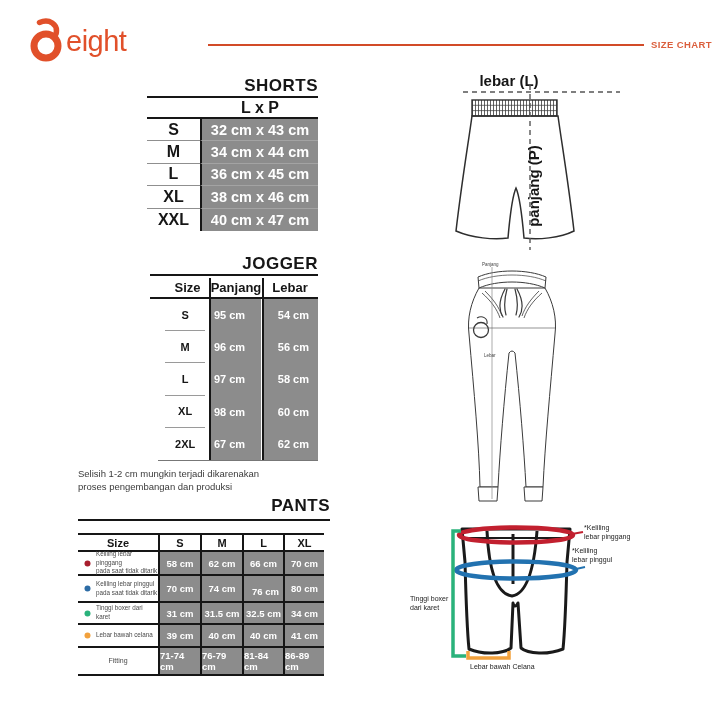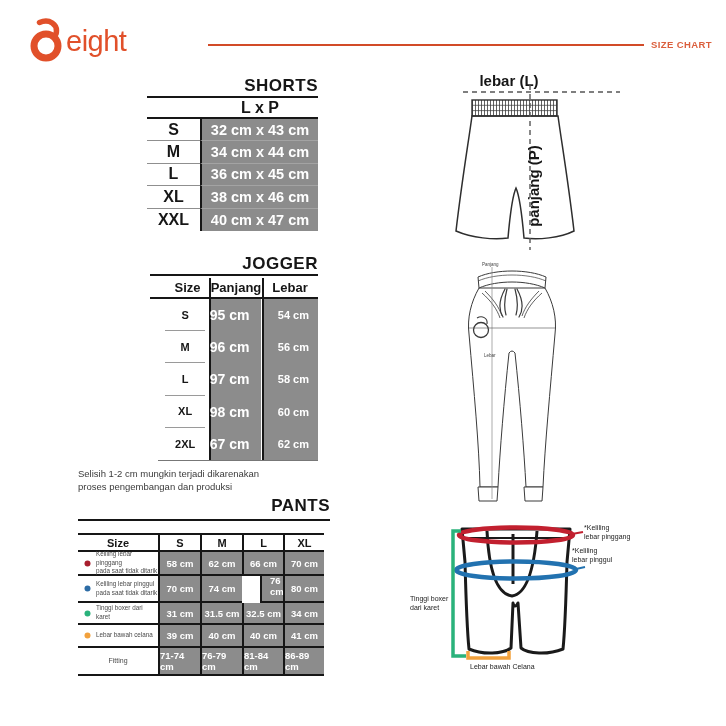--- a/index.html
+++ b/index.html
@@ -45,21 +45,21 @@
   .jg-h1 { width:45px; } .jg-h2 { width:52px; } .jg-h3 { width:56px; }
   .jg-line2 { left:150px; top:297px; width:168px; }
   .jg-gray1 { position:absolute; left:211px; top:299px; width:50px; height:161px; }
   .jg-gray2 { position:absolute; left:264px; top:299px; width:54px; height:161px; }
   .jg-v1 { position:absolute; left:209px; top:278px; width:2px; height:182px; background:#161616; }
   .jg-v2 { position:absolute; left:262px; top:278px; width:2px; height:182px; background:#161616; }
   .jg-body { position:absolute; left:165px; top:299px; width:153px; }
   .jg-row { display:flex; height:32.2px; }
   .jg-row > div { display:flex; align-items:center; justify-content:center; font-weight:700; }
   .jg-c1 { width:45px; font-size:11px; }
-  .jg-c2 { width:52px; font-size:14px; color:#fff; margin-left:1px; }
+  .jg-c2 { width:52px; font-size:11px; color:#fff; margin-left:1px; }
   .jg-c3 { width:55px; font-size:11px; color:#fff; margin-left:16px; }
   .jg-row:not(:last-child) .jg-c1 { border-bottom:1px solid #9a9a9a; }
   .jg-bottomline { position:absolute; left:158px; top:460px; width:160px; height:1px; background:#777; }
 
   
   .note { position:absolute; left:78px; top:468px; font-size:9.5px; color:#3b3b3b;
     line-height:1.35; white-space:pre-line; }
 
   
   .pants-title { left:78px; top:496px; width:252px; }
@@ -73,21 +73,21 @@
   .p-h.vline { border-left:2px solid #161616; }
   .p-label { background:#fff; display:flex; align-items:center; gap:5px; padding-left:6px;
     border-bottom:2px solid #161616; }
   .p-label .lbl-txt { font-size:6.3px; color:#4a4a4a; line-height:1.4; white-space:pre-line; }
   .p-label.center { justify-content:center; padding-left:0; }
   .p-label.center .lbl-txt { font-size:7px; }
   .p-val { background:#8C8C8C; color:#fff; font-size:9.5px; font-weight:700;
     display:flex; align-items:center; justify-content:center;
     border-left:2px solid #161616; border-bottom:2px solid #161616; }
   .row-last { border-bottom:none !important; }
-  .valign-low { align-items:flex-end; justify-content:flex-start; padding:0 0 4px 8px;margin-left:18px; }
+  .valign-low { align-items:flex-end; justify-content:flex-start; padding:0 0 4px 8px; }
   .dot { flex:0 0 auto; }
 
   
   .svg-abs { position:absolute; }
   .shorts-svg { left:430px; top:66px; }
   .jogger-svg { left:440px; top:256px; }
   .boxer-svg { left:395px; top:513px; }
   svg text { font-family:"Liberation Sans", sans-serif; }
 </style>
 </head>

